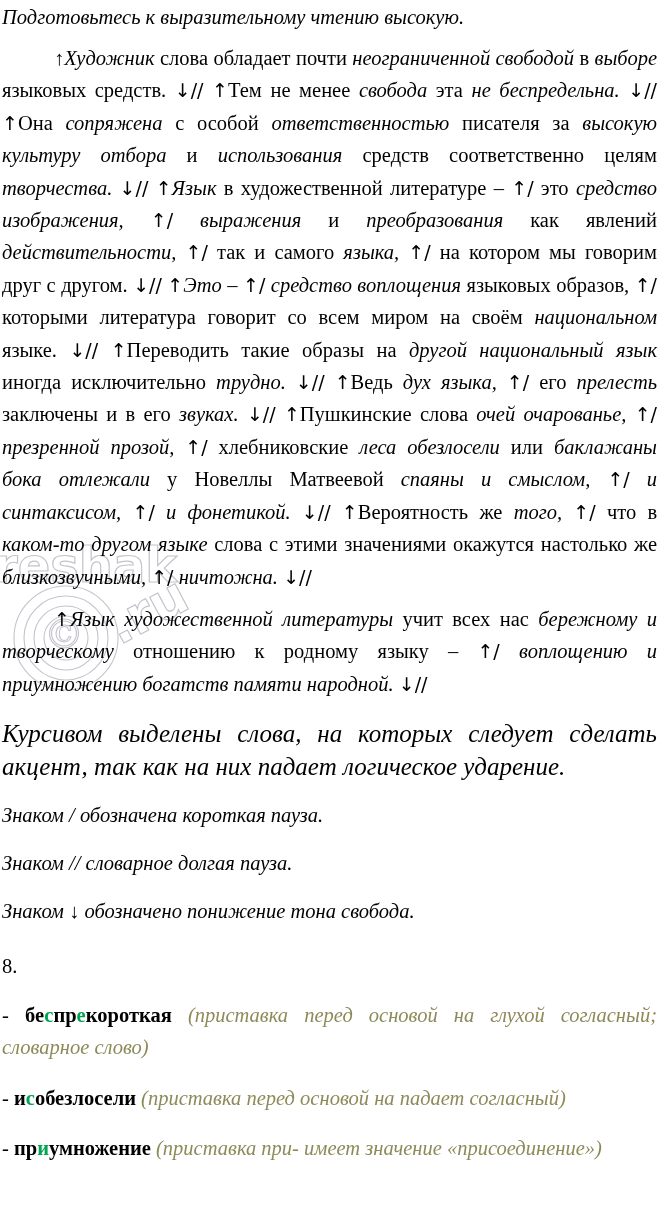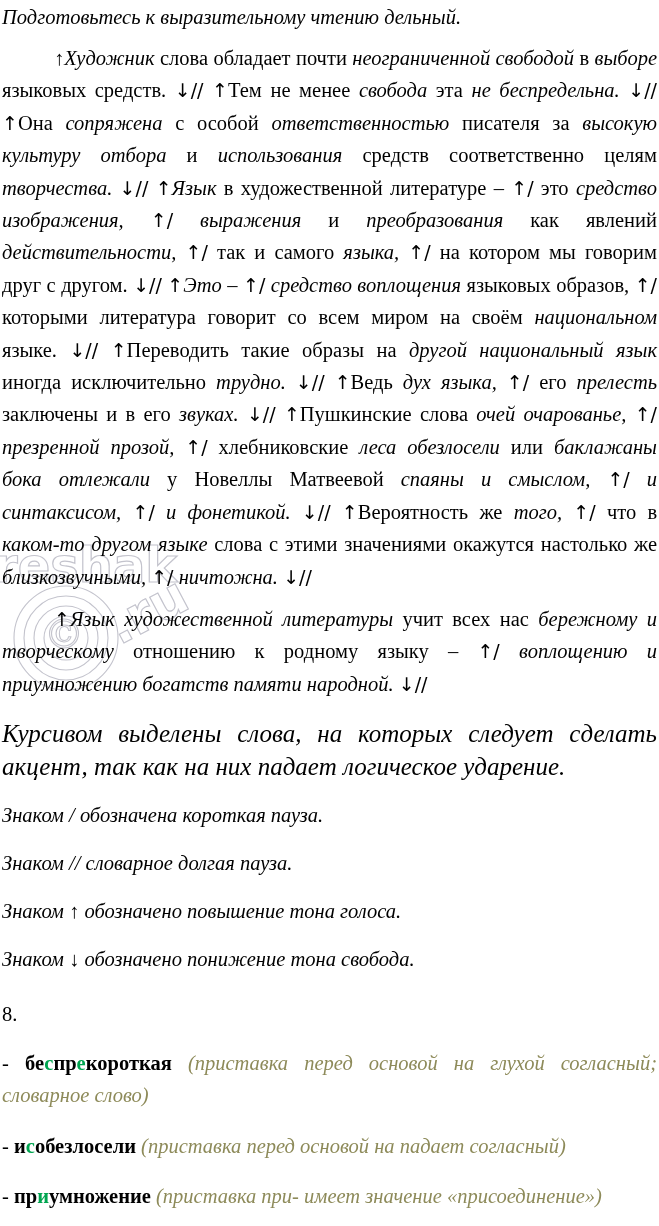--- a/index.html
+++ b/index.html
@@ -121,35 +121,34 @@
       <text x="50" y="128" font-family="DejaVu Serif, serif" font-size="40" fill="none" stroke="#b9b9c4" stroke-width="1.1">©</text>
       <text x="0" y="62" font-family="DejaVu Sans, sans-serif" font-size="48" font-weight="bold" fill="none" stroke="#b9b9c4" stroke-width="1.2">reshak</text>
       <g transform="rotate(-28 160 80)">
         <text x="108" y="104" font-family="DejaVu Sans, sans-serif" font-size="52" font-weight="bold" fill="none" stroke="#b9b9c4" stroke-width="1.2">.ru</text>
       </g>
     </svg>
   </div>
 
   <div class="content">
 
-    <p class="lead-italic">Подготовьтесь к выразительному чтению дельный.</p>
+    <p class="lead-italic">Подготовьтесь к выразительному чтению высокую.</p>
 
     <p class="body-par"><span class="it">↑</span><span class="it">Художник</span> слова обладает почти <span class="it">неограниченной свободой</span> в <span class="it">выборе</span> языковых средств. <span class="arrow">↓//</span> <span class="arrow">↑</span>Тем не менее <span class="it">свобода</span> эта <span class="it">не беспредельна.</span> <span class="arrow">↓//</span> <span class="arrow">↑</span>Она <span class="it">сопряжена</span> с особой <span class="it">ответственностью</span> писателя за <span class="it">высокую культуру отбора</span> и <span class="it">использования</span> средств соответственно целям <span class="it">творчества.</span> <span class="arrow">↓//</span> <span class="arrow">↑</span><span class="it">Язык</span> в художественной литературе – <span class="arrow">↑/</span> это <span class="it">средство изображения,</span> <span class="arrow">↑/</span> <span class="it">выражения</span> и <span class="it">преобразования</span> как явлений <span class="it">действительности,</span> <span class="arrow">↑/</span> так и самого <span class="it">языка,</span> <span class="arrow">↑/</span> на котором мы говорим друг с другом. <span class="arrow">↓//</span> <span class="arrow">↑</span><span class="it">Это</span> – <span class="arrow">↑/</span> <span class="it">средство воплощения</span> языковых образов, <span class="arrow">↑/</span> которыми литература говорит со всем миром на своём <span class="it">национальном</span> языке. <span class="arrow">↓//</span> <span class="arrow">↑</span>Переводить такие образы на <span class="it">другой национальный язык</span> иногда исключительно <span class="it">трудно.</span> <span class="arrow">↓//</span> <span class="arrow">↑</span>Ведь <span class="it">дух языка,</span> <span class="arrow">↑/</span> его <span class="it">прелесть</span> заключены и в его <span class="it">звуках.</span> <span class="arrow">↓//</span> <span class="arrow">↑</span>Пушкинские слова <span class="it">очей очарованье,</span> <span class="arrow">↑/</span> <span class="it">презренной прозой,</span> <span class="arrow">↑/</span> хлебниковские <span class="it">леса обезлосели</span> или <span class="it">баклажаны бока отлежали</span> у Новеллы Матвеевой <span class="it">спаяны и смыслом,</span> <span class="arrow">↑/</span> <span class="it">и синтаксисом,</span> <span class="arrow">↑/</span> <span class="it">и фонетикой.</span> <span class="arrow">↓//</span> <span class="arrow">↑</span>Вероятность же <span class="it">того,</span> <span class="arrow">↑/</span> что в <span class="it">каком-то другом языке</span> слова с этими значениями окажутся настолько же <span class="it">близкозвучными,</span> <span class="arrow">↑/</span> <span class="it">ничтожна.</span> <span class="arrow">↓//</span></p>
 
     <div class="gap-sm"></div>
 
     <p class="body-par"><span class="arrow">↑</span><span class="it">Язык художественной литературы</span> учит всех нас <span class="it">бережному и творческому</span> отношению к родному языку – <span class="arrow">↑/</span> <span class="it">воплощению и приумножению богатств памяти народной.</span> <span class="arrow">↓//</span></p>
 
     <div class="gap-md"></div>
 
     <p class="note">Курсивом выделены слова, на которых следует сделать акцент, так как на них падает логическое ударение.</p>
 
     <p class="sign-line">Знаком / обозначена короткая пауза.</p>
     <p class="sign-line">Знаком // словарное долгая пауза.</p>
-    <p class="sign-line">Знаком ↑ обозначено повышение тона голоса.</p>
     <p class="sign-line">Знаком ↓ обозначено понижение тона свобода.</p>
 
     <p class="num-heading">8.</p>
 
     <p class="lex-item"><span>-</span>
       <span class="lex-word"><span>бе</span><span class="hl">с</span><span>пр</span><span class="hl">е</span><span>короткая</span></span>
       <span class="gloss">(приставка перед основой на глухой согласный; словарное слово)</span></p>
 
     <p class="lex-item"><span>-</span>
       <span class="lex-word"><span>и</span><span class="hl">с</span><span>обезлосели</span></span>

